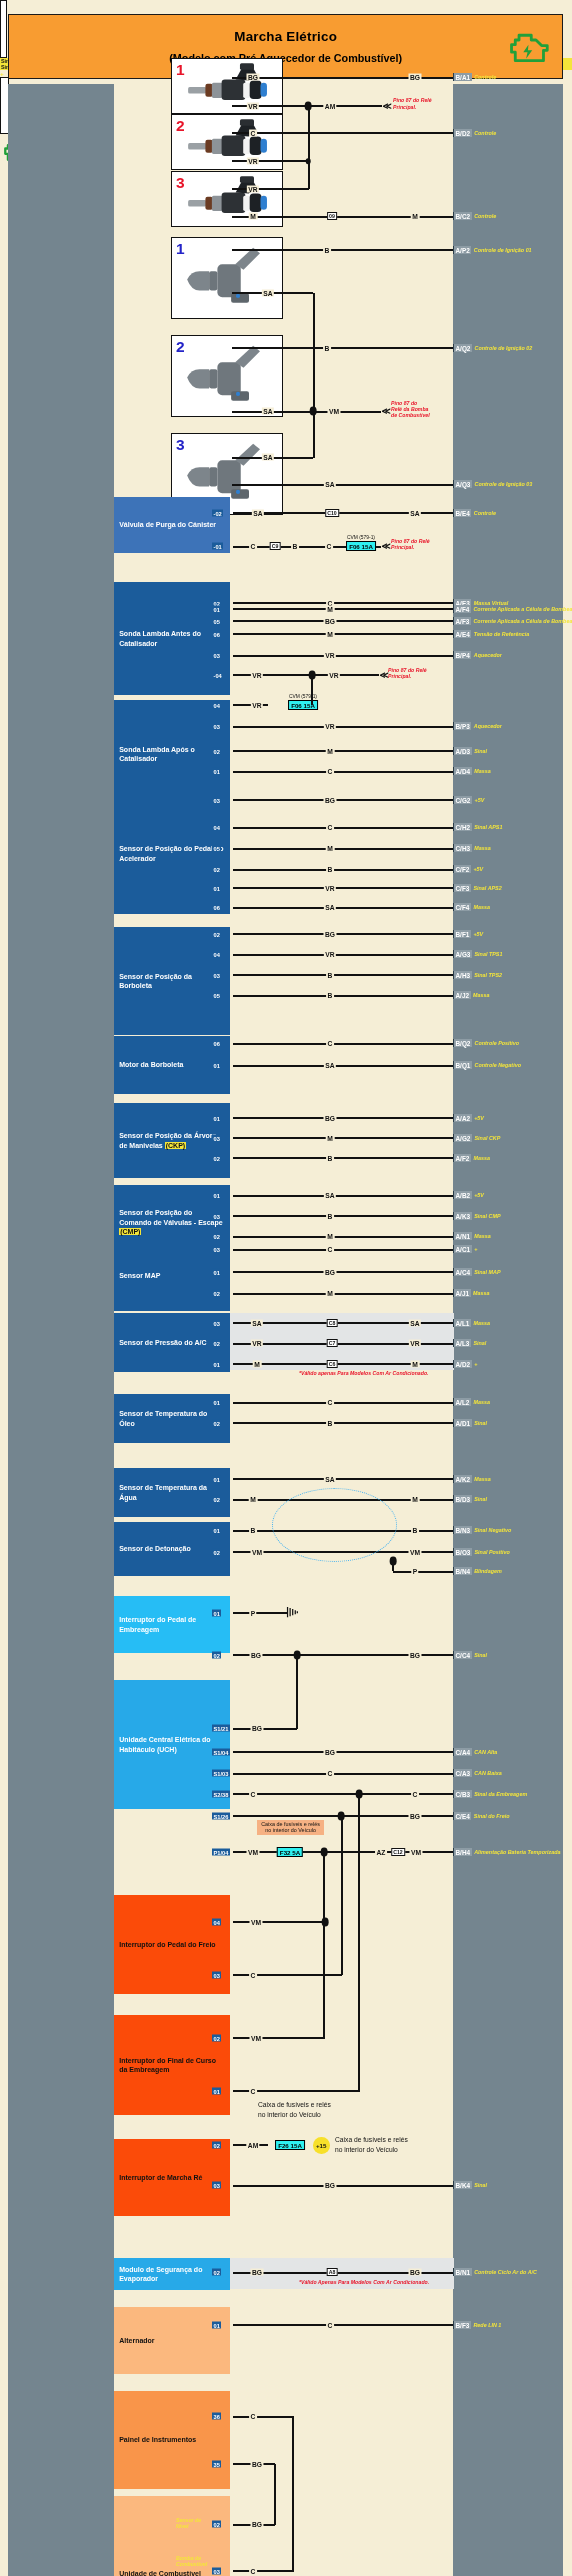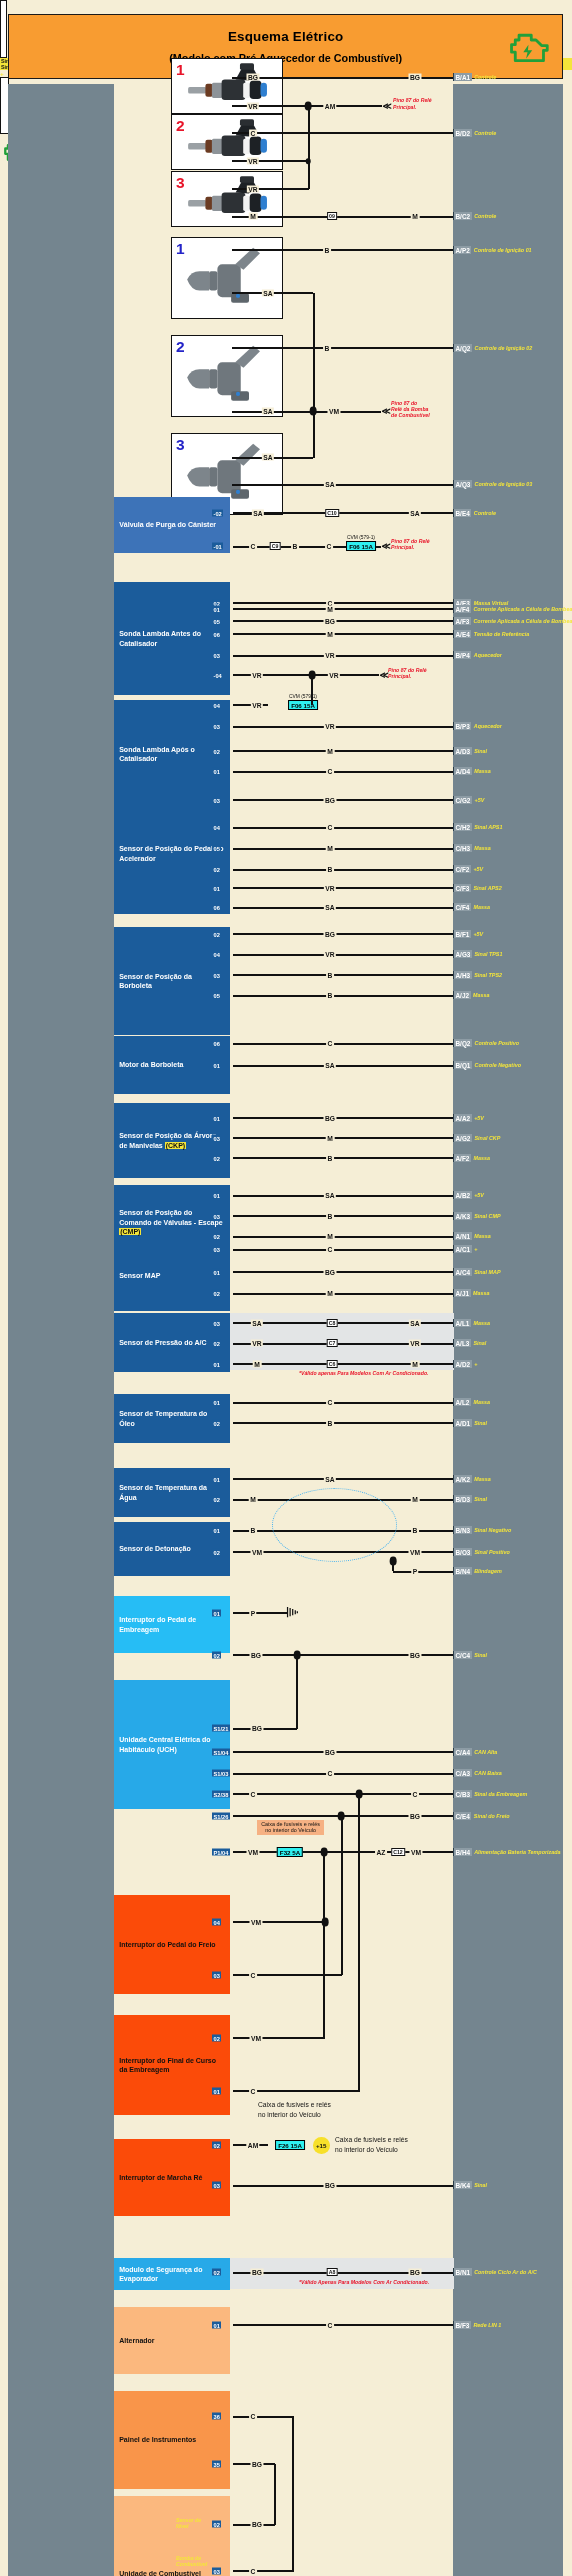--- a/index.html
+++ b/index.html
@@ -50,21 +50,21 @@
   .yellowdot{position:absolute;background:#f7e02a;border-radius:50%;font-size:6.2px;font-weight:bold;color:#111;
        display:flex;align-items:center;justify-content:center;}
   .shield{position:absolute;border:1px dotted #49b3f0;border-radius:50%;}
 </style>
 </head>
 <body>
 
 <div id="page">
 
   <div class="hdr">
-    <div class="hdr-t1">Esquema Elétrico</div>
+    <div class="hdr-t1">Marcha Elétrico</div>
     <div class="hdr-t2">(Modelo com Pré Aquecedor de Combustível)</div>
     <svg class="hdr-icon" viewBox="0 0 100 100">
       <path d="M24 34h8V24h26v10h10l12 12h12v10h-8v22H24V60h-8V44h8z" fill="none" stroke="#21a03a" stroke-width="6" stroke-linejoin="round"></path>
       <path d="M52 44 L41 60 h9 l-3 14 13 -18 h-9 z" fill="#21a03a"></path>
     </svg>
   </div>
 
   <div class="rail-l"></div>
   <div class="rail-r"></div>
 

